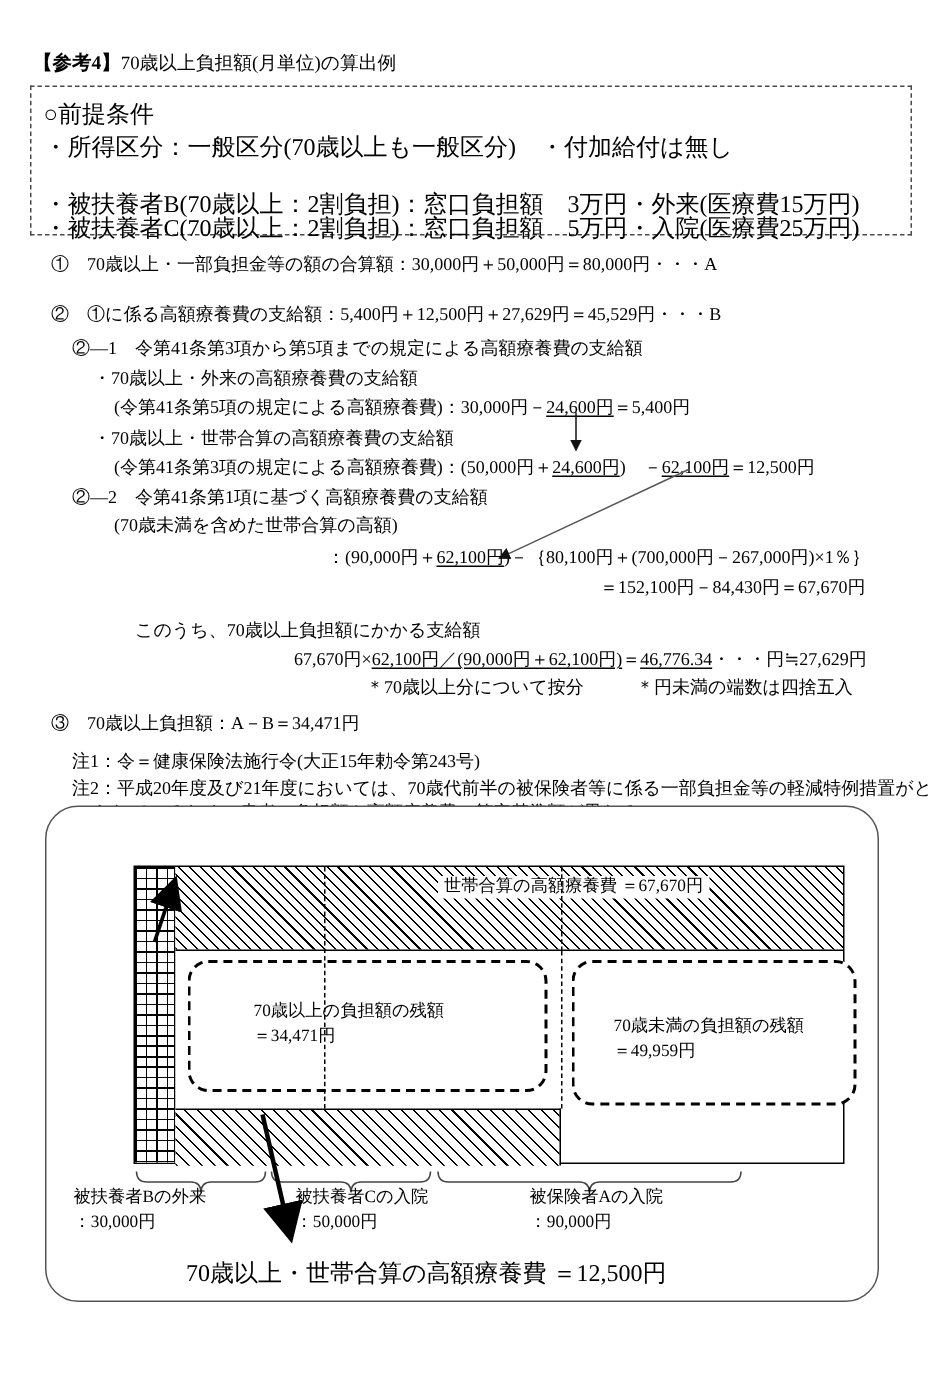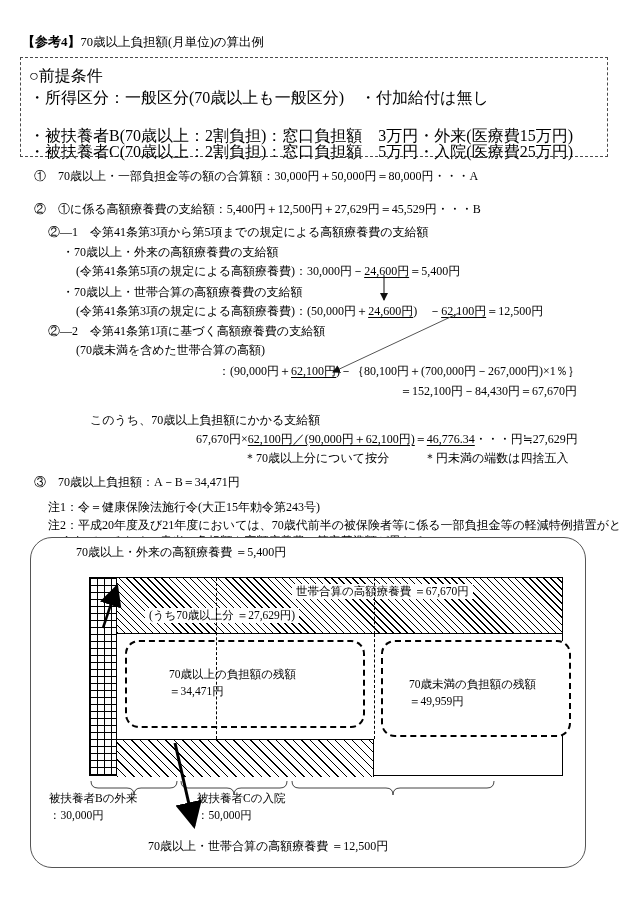--- a/index.html
+++ b/index.html
@@ -223,31 +223,29 @@
     </marker>
   </defs>
 
   <path d="M384,275 L384,300" stroke="#111" stroke-width="1" fill="none" marker-end="url(#ah)"></path>
 
   <path d="M459,313 L333,372" stroke="#555" stroke-width="1" fill="none" marker-end="url(#ah)"></path>
 </svg>
 
 <div id="figure">
 
-  <div class="caption" style="left:45px; top:6px; font-size:12px;">70歳以上・外来の高額療養費 ＝5,400円</div>
 
   <div id="bar-area">
 
     <div class="grid-col"></div>
 
     <div class="main-region">
 
       <div class="band-hatch">
         <div class="chip" style="left:175px; top:6px;">世帯合算の高額療養費 ＝67,670円</div>
-        <div class="chip" style="left:28px; top:30px;">(うち70歳以上分 ＝27,629円)</div>
         <div class="chip" style="left:268px; top:30px;margin-top:42px;">(うち70歳未満分 ＝40,041円)</div>
       </div>
 
       <div class="band-white">
         <div class="callout" style="left:8px; top:6px; width:240px; height:88px;">
           <div class="ctext" style="left:42px; top:24px;">70歳以上の負担額の残額</div>
           <div class="ctext" style="left:42px; top:41px;">＝34,471円</div>
         </div>
         <div class="callout" style="left:264px; top:6px; width:190px; height:97px;">
           <div class="ctext" style="left:26px; top:34px;">70歳未満の負担額の残額</div>
@@ -278,15 +276,16 @@
 
     <path d="M261,243 Q261,250 268,250 L355,250 Q362,250 362,257 Q362,250 369,250 L456,250 Q463,250 463,243" stroke="#444" stroke-width="1" fill="none"></path>
 
     <path d="M144,205 L163,288" stroke="#000" stroke-width="3" fill="none" marker-end="url(#ah2)"></path>
   </svg>
 
   <div class="caption" style="left:18px; top:252px;"><span>被扶養者Bの外来</span><br><span>：30,000円</span></div>
 
   <div class="caption" style="left:166px; top:252px;"><span>被扶養者Cの入院</span><br><span>：50,000円</span></div>
 
-
-  <div class="caption" style="left:93px; top:300px; font-size:12px;margin-left:24px;">70歳以上・世帯合算の高額療養費 ＝12,500円</div>
+  <div class="caption" style="left:322px; top:252px;"><span>被保険者Aの入院</span><br><span>：90,000円</span></div>
+
+  <div class="caption" style="left:93px; top:300px; font-size:16px;">70歳以上・世帯合算の高額療養費 ＝12,500円</div>
 </div>
 
 </body></html>

